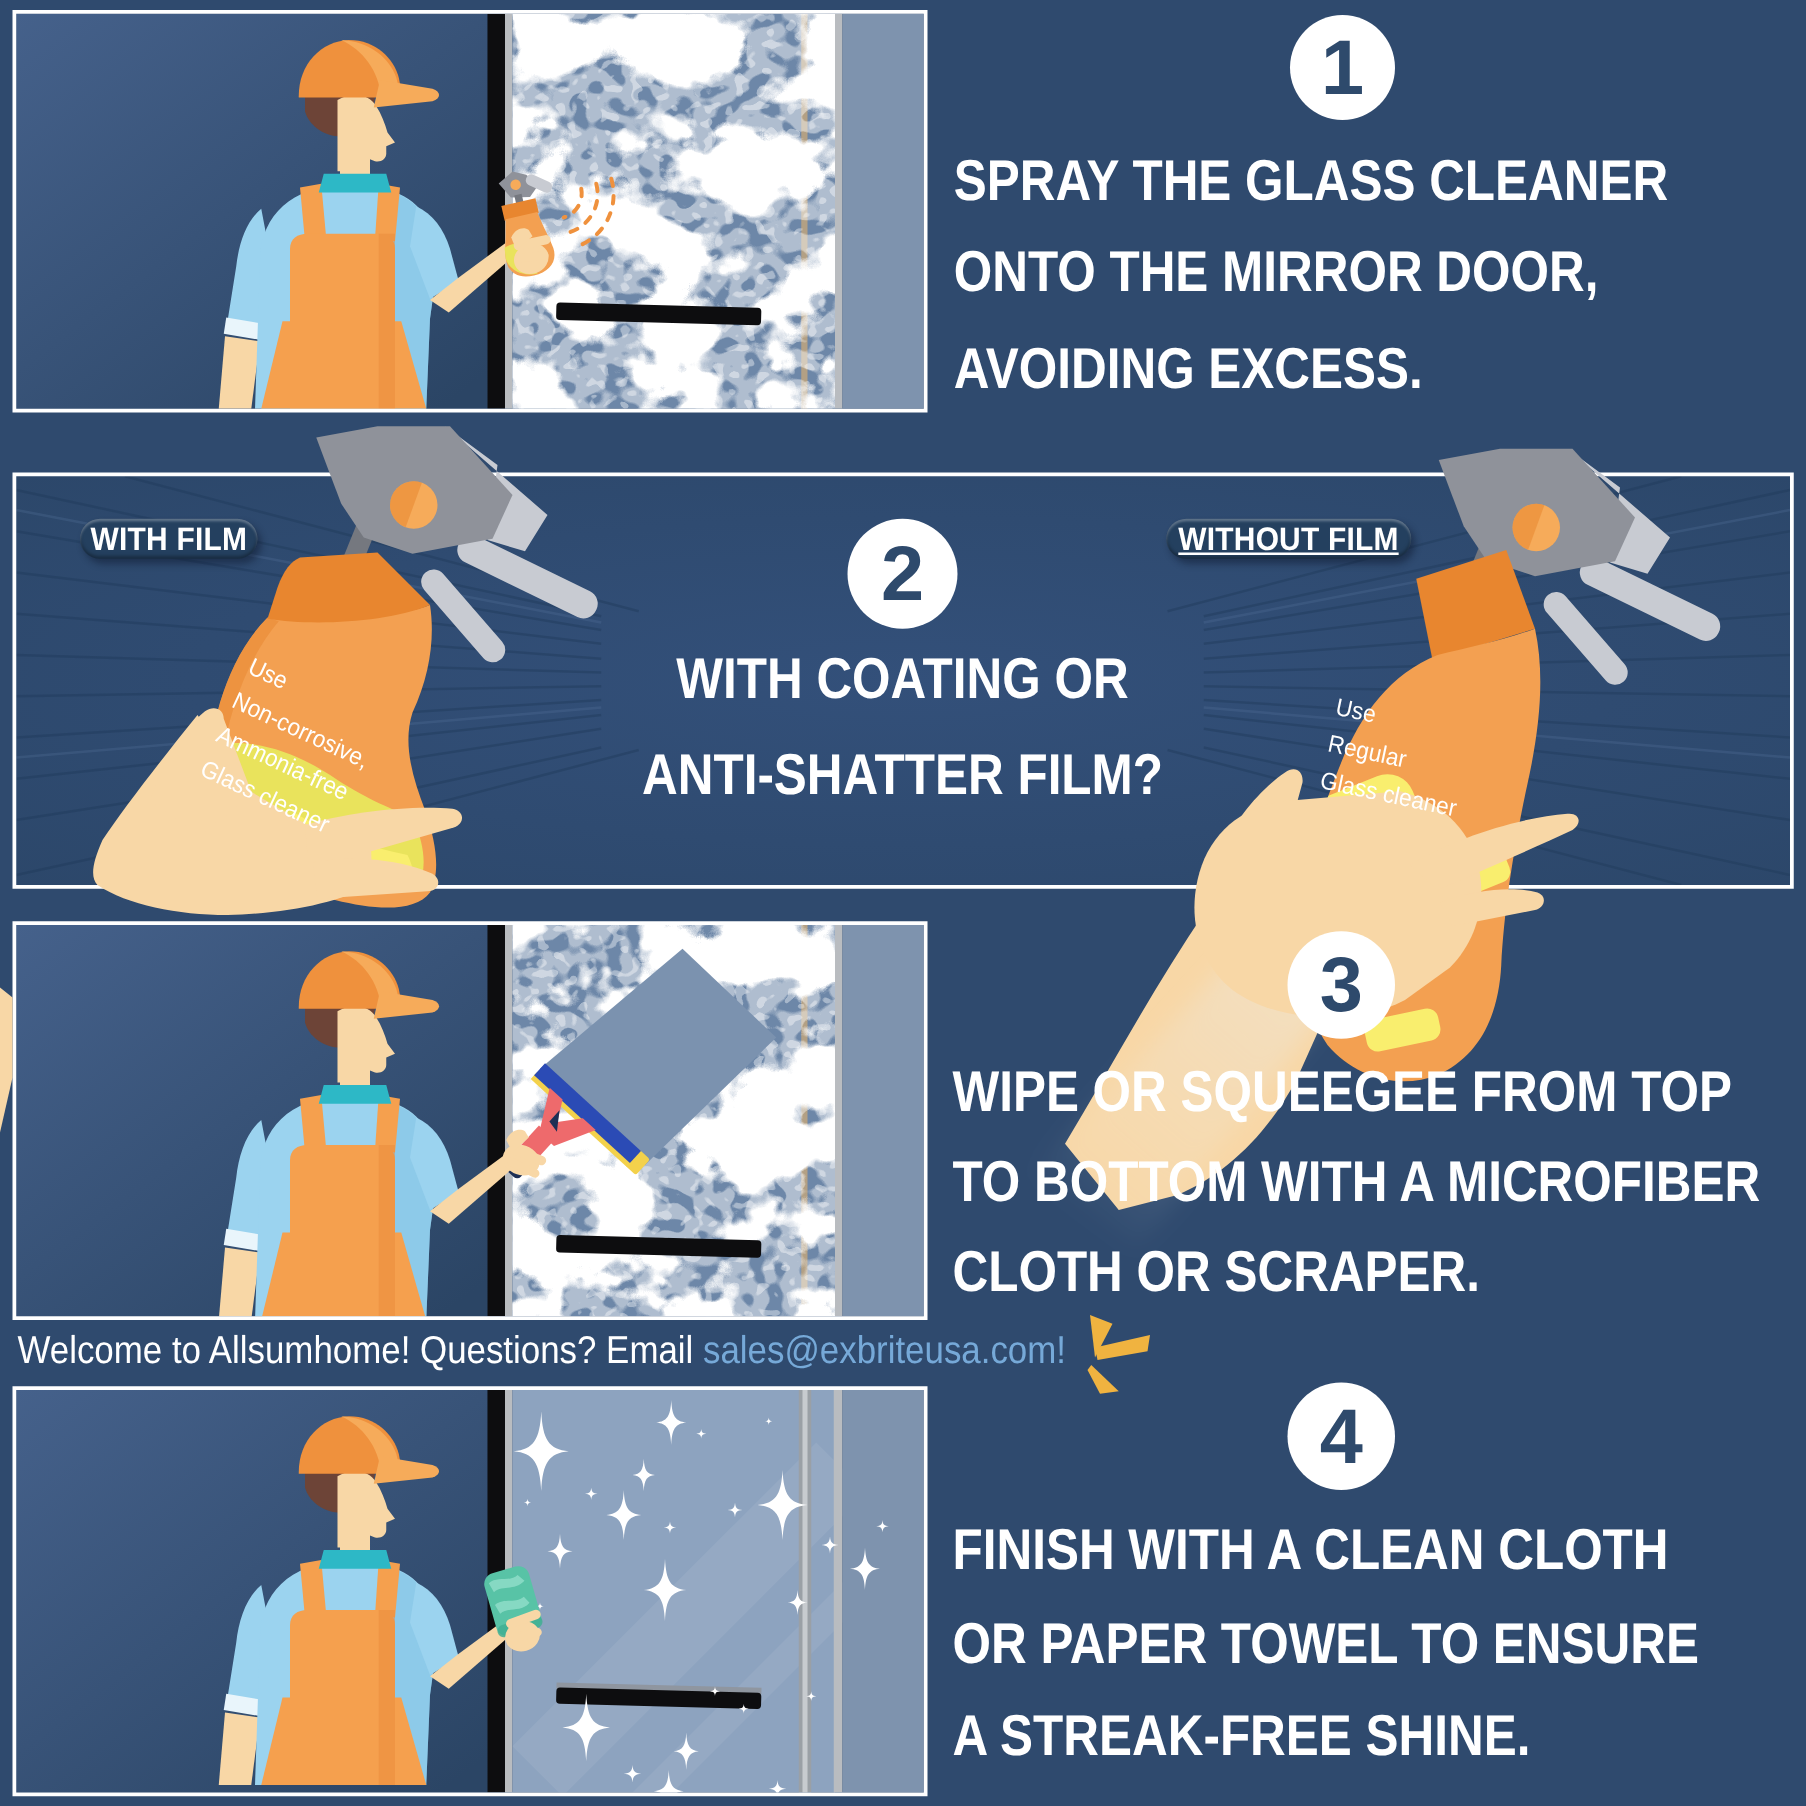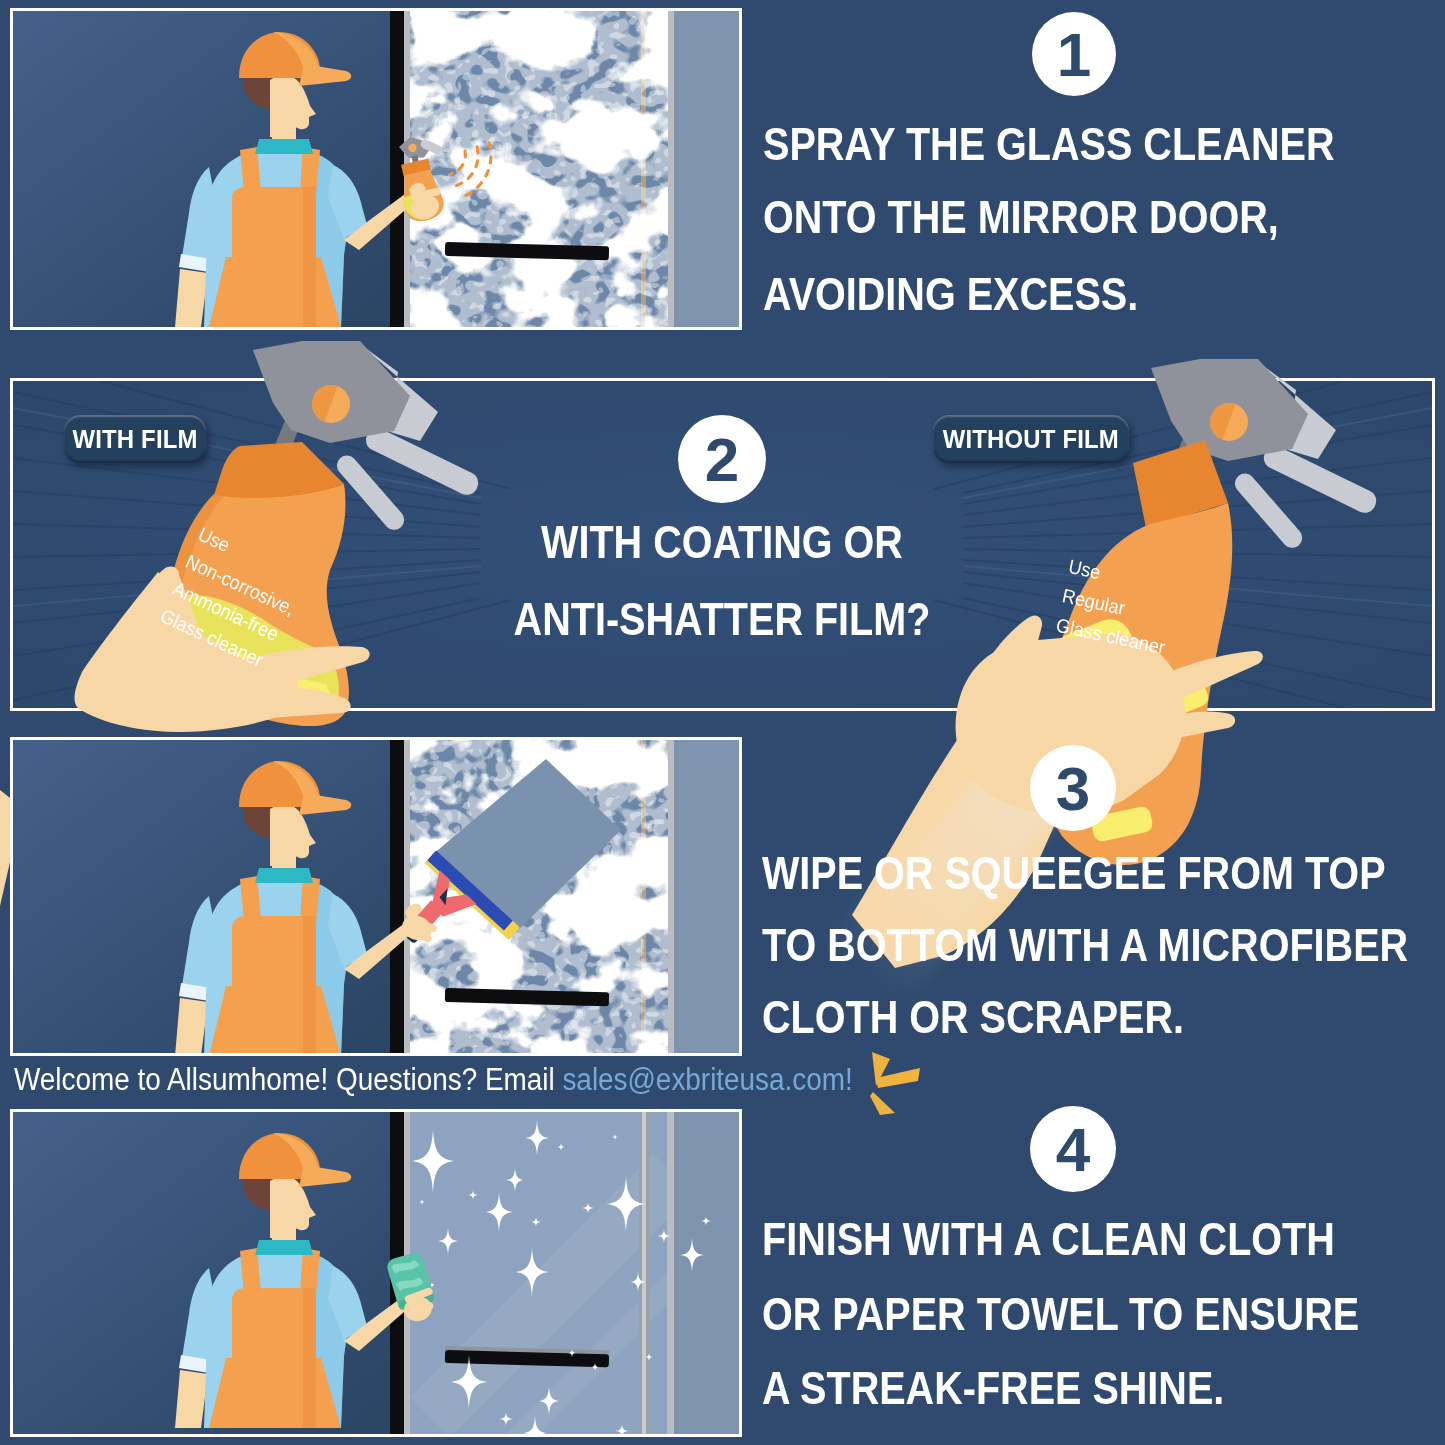--- a/index.html
+++ b/index.html
@@ -28,21 +28,21 @@
   .s-linelight{stroke:#54719a;stroke-width:2px;opacity:.3;}
 
   
   .num-circle{position:absolute;border-radius:50%;background:var(--white);
       color:var(--navy-text);font-weight:bold;display:flex;align-items:center;justify-content:center;
       font-size:62px;z-index:6;}
   .step-line{position:absolute;color:var(--white);font-weight:bold;font-size:46px;
       white-space:nowrap;z-index:6;line-height:1;transform:scaleX(0.86);transform-origin:0 0;}
   .q-line{position:absolute;color:var(--white);font-weight:bold;font-size:46px;
       white-space:nowrap;z-index:6;line-height:1;transform:translateX(-50%) scaleX(0.86);}
-  .badge{position:absolute;height:48px;background:var(--badge-bg);border-radius:16px;
+  .badge{position:absolute;height:32px;background:var(--badge-bg);border-radius:16px;
       color:var(--white);font-weight:bold;font-size:26px;letter-spacing:0.2px;
       display:flex;align-items:center;justify-content:center;z-index:6;
       box-shadow:3px 4px 6px rgba(10,20,40,.45), inset 0 2px 2px rgba(255,255,255,.28), inset 0 -2px 3px rgba(0,0,0,.35);}
   .badge span{transform:scaleX(0.92);}
   .bottle-label{position:absolute;color:var(--white);font-size:19.5px;line-height:30px;
       white-space:pre-line;z-index:6;transform-origin:0 0;}
   .welcome{position:absolute;left:14px;top:1062px;font-size:31px;color:var(--white);
       z-index:6;white-space:nowrap;line-height:35px;transform:scaleX(0.9);transform-origin:0 0;}
   .welcome .email{color:var(--link-blue);}
 </style>
@@ -392,21 +392,21 @@
 <div class="num-circle" style="left:1032px;top:12px;width:84px;height:84px;">
       <span>1</span>
     </div>
 <div class="step-line" style="left:763px;top:121px;">SPRAY THE GLASS CLEANER</div>
 <div class="step-line" style="left:763px;top:194px;">ONTO THE MIRROR DOOR,</div>
 <div class="step-line" style="left:763px;top:271px;">AVOIDING EXCESS.</div>
 
 <div class="badge" style="left:64px;top:415px;width:142px;">
       <span>WITH FILM</span>
     </div>
-<div class="badge" style="left:933px;top:415px;width:196px;">
+<div class="badge" style="left:933px;top:415px;width:196px;text-decoration:underline;">
       <span>WITHOUT FILM</span>
     </div>
 
 <div class="num-circle" style="left:678px;top:415px;width:88px;height:88px;">
       <span>2</span>
     </div>
 <div class="q-line" style="left:722px;top:519px;">WITH COATING OR</div>
 <div class="q-line" style="left:722px;top:596px;">ANTI-SHATTER FILM?</div>
 
 <div class="bottle-label" style="left:206px;top:519px;transform:rotate(25deg) scaleX(0.93);">Use

